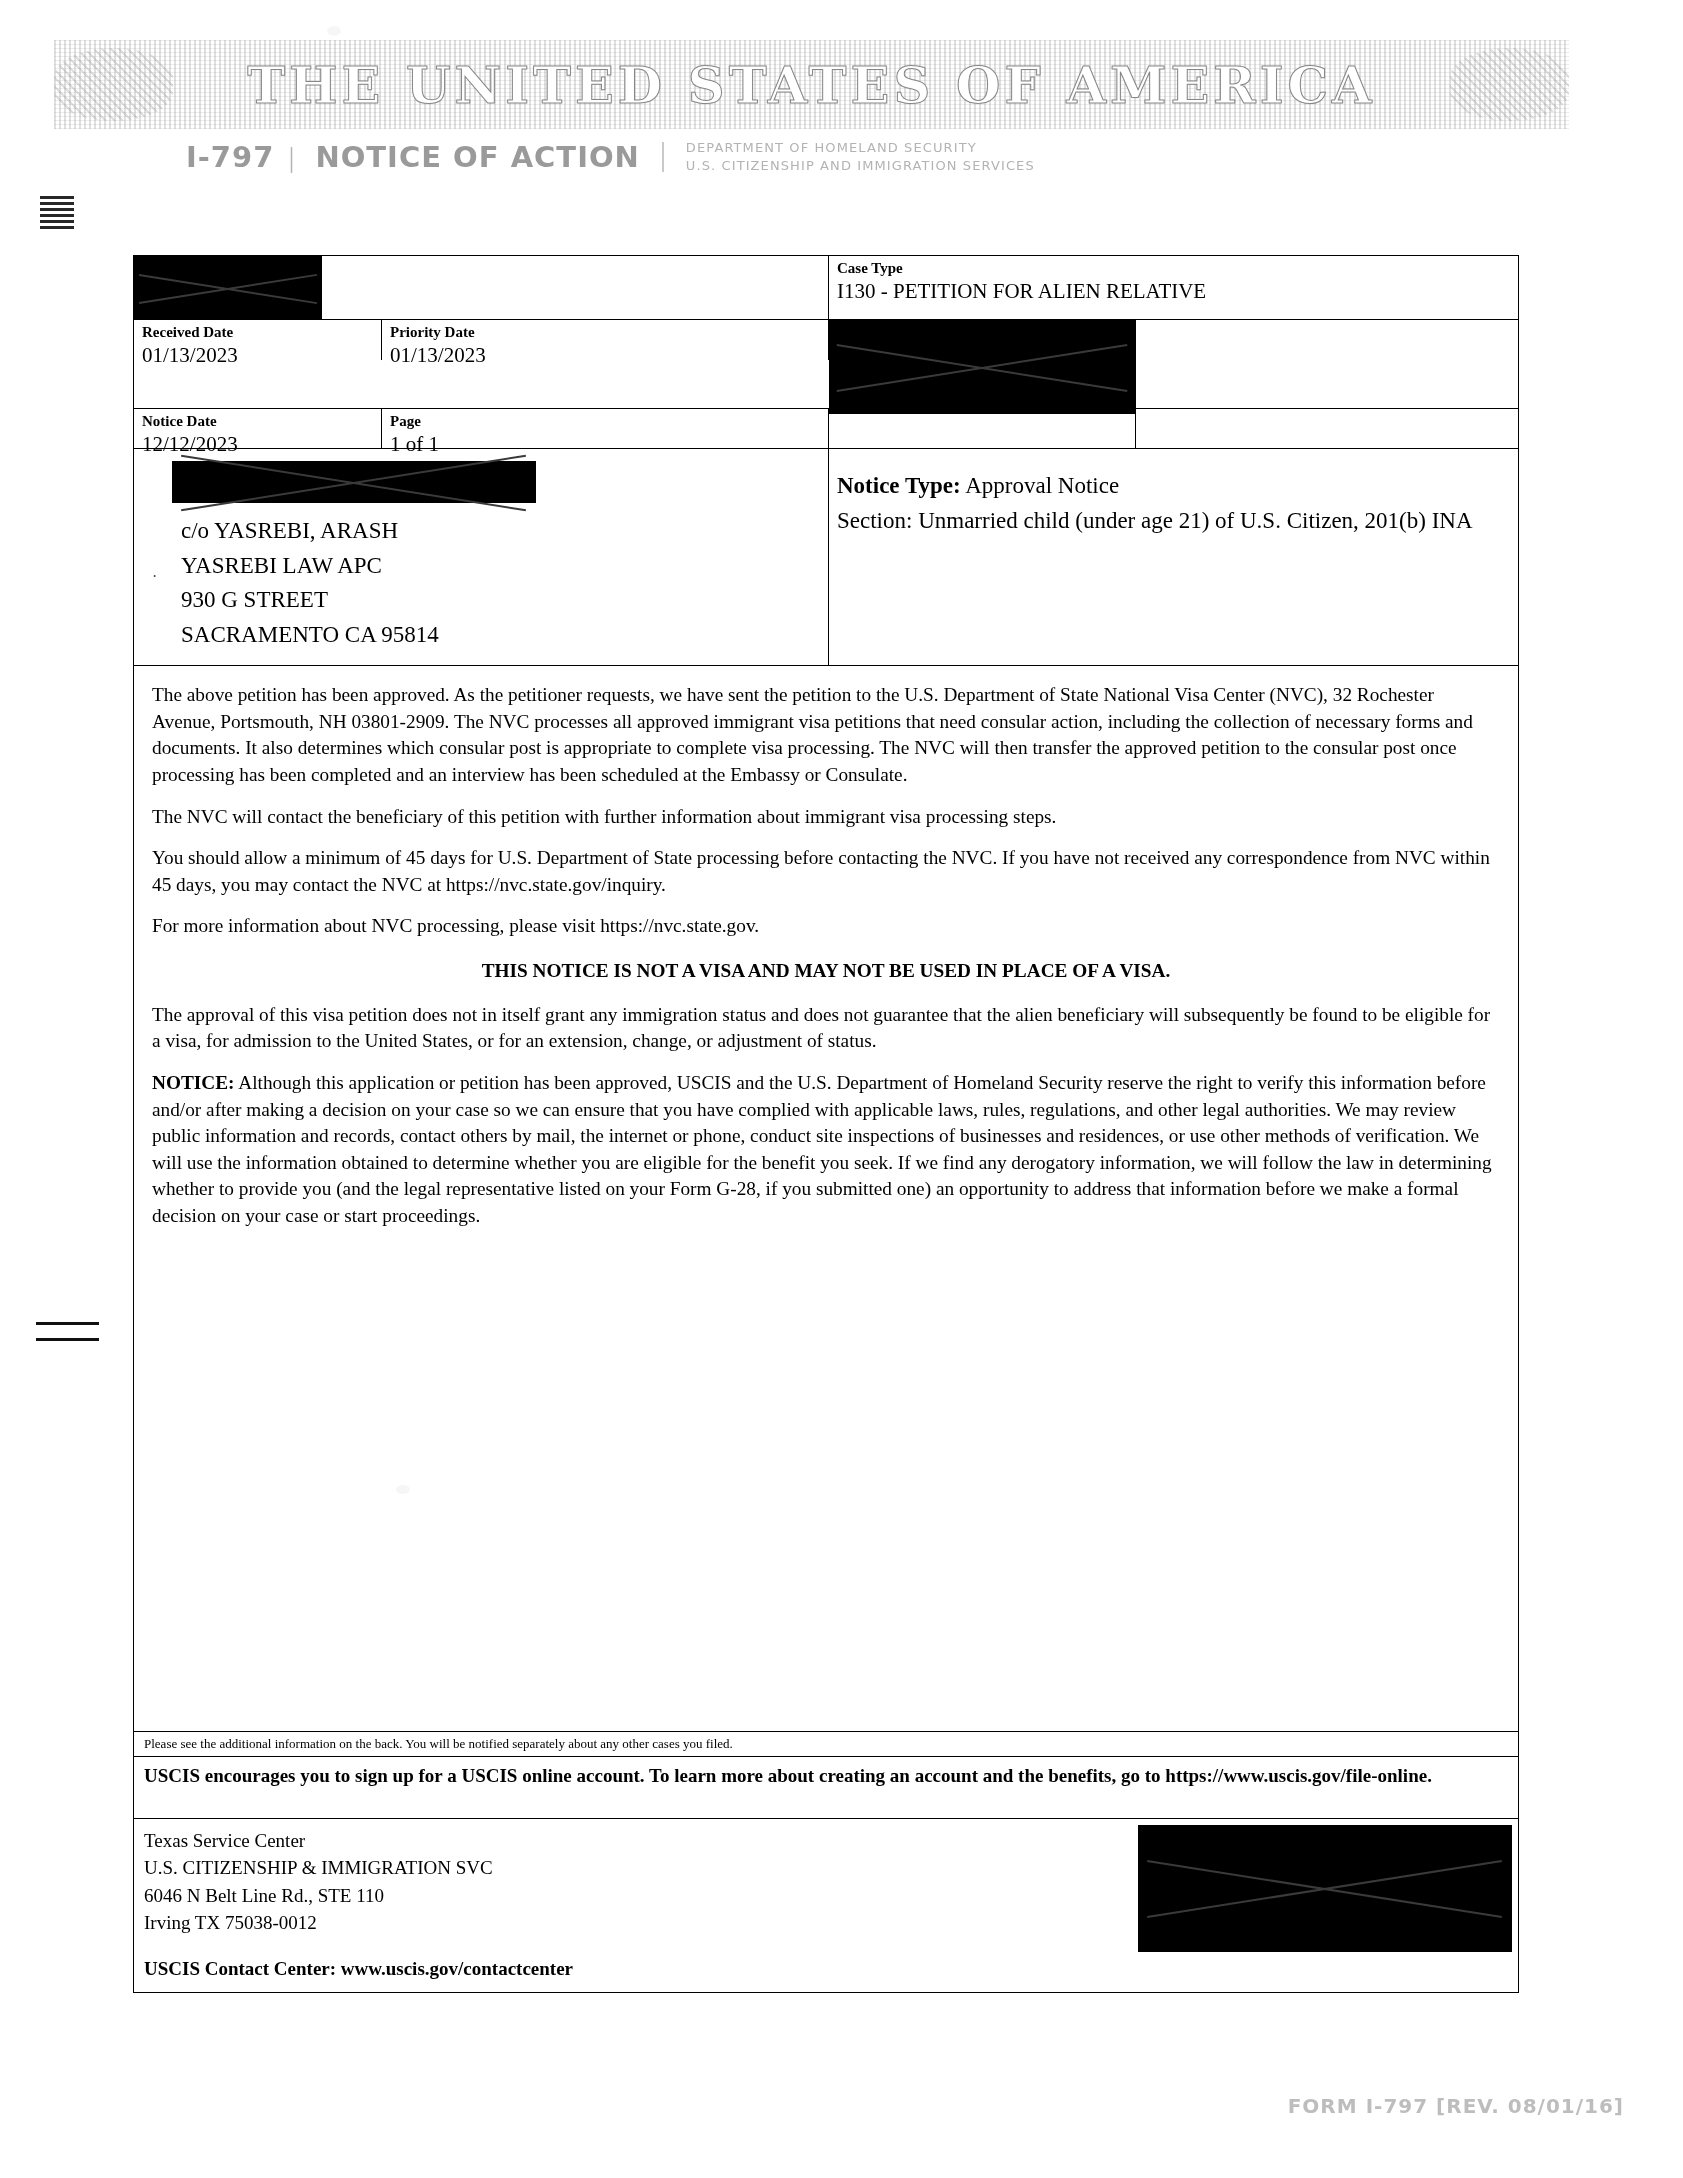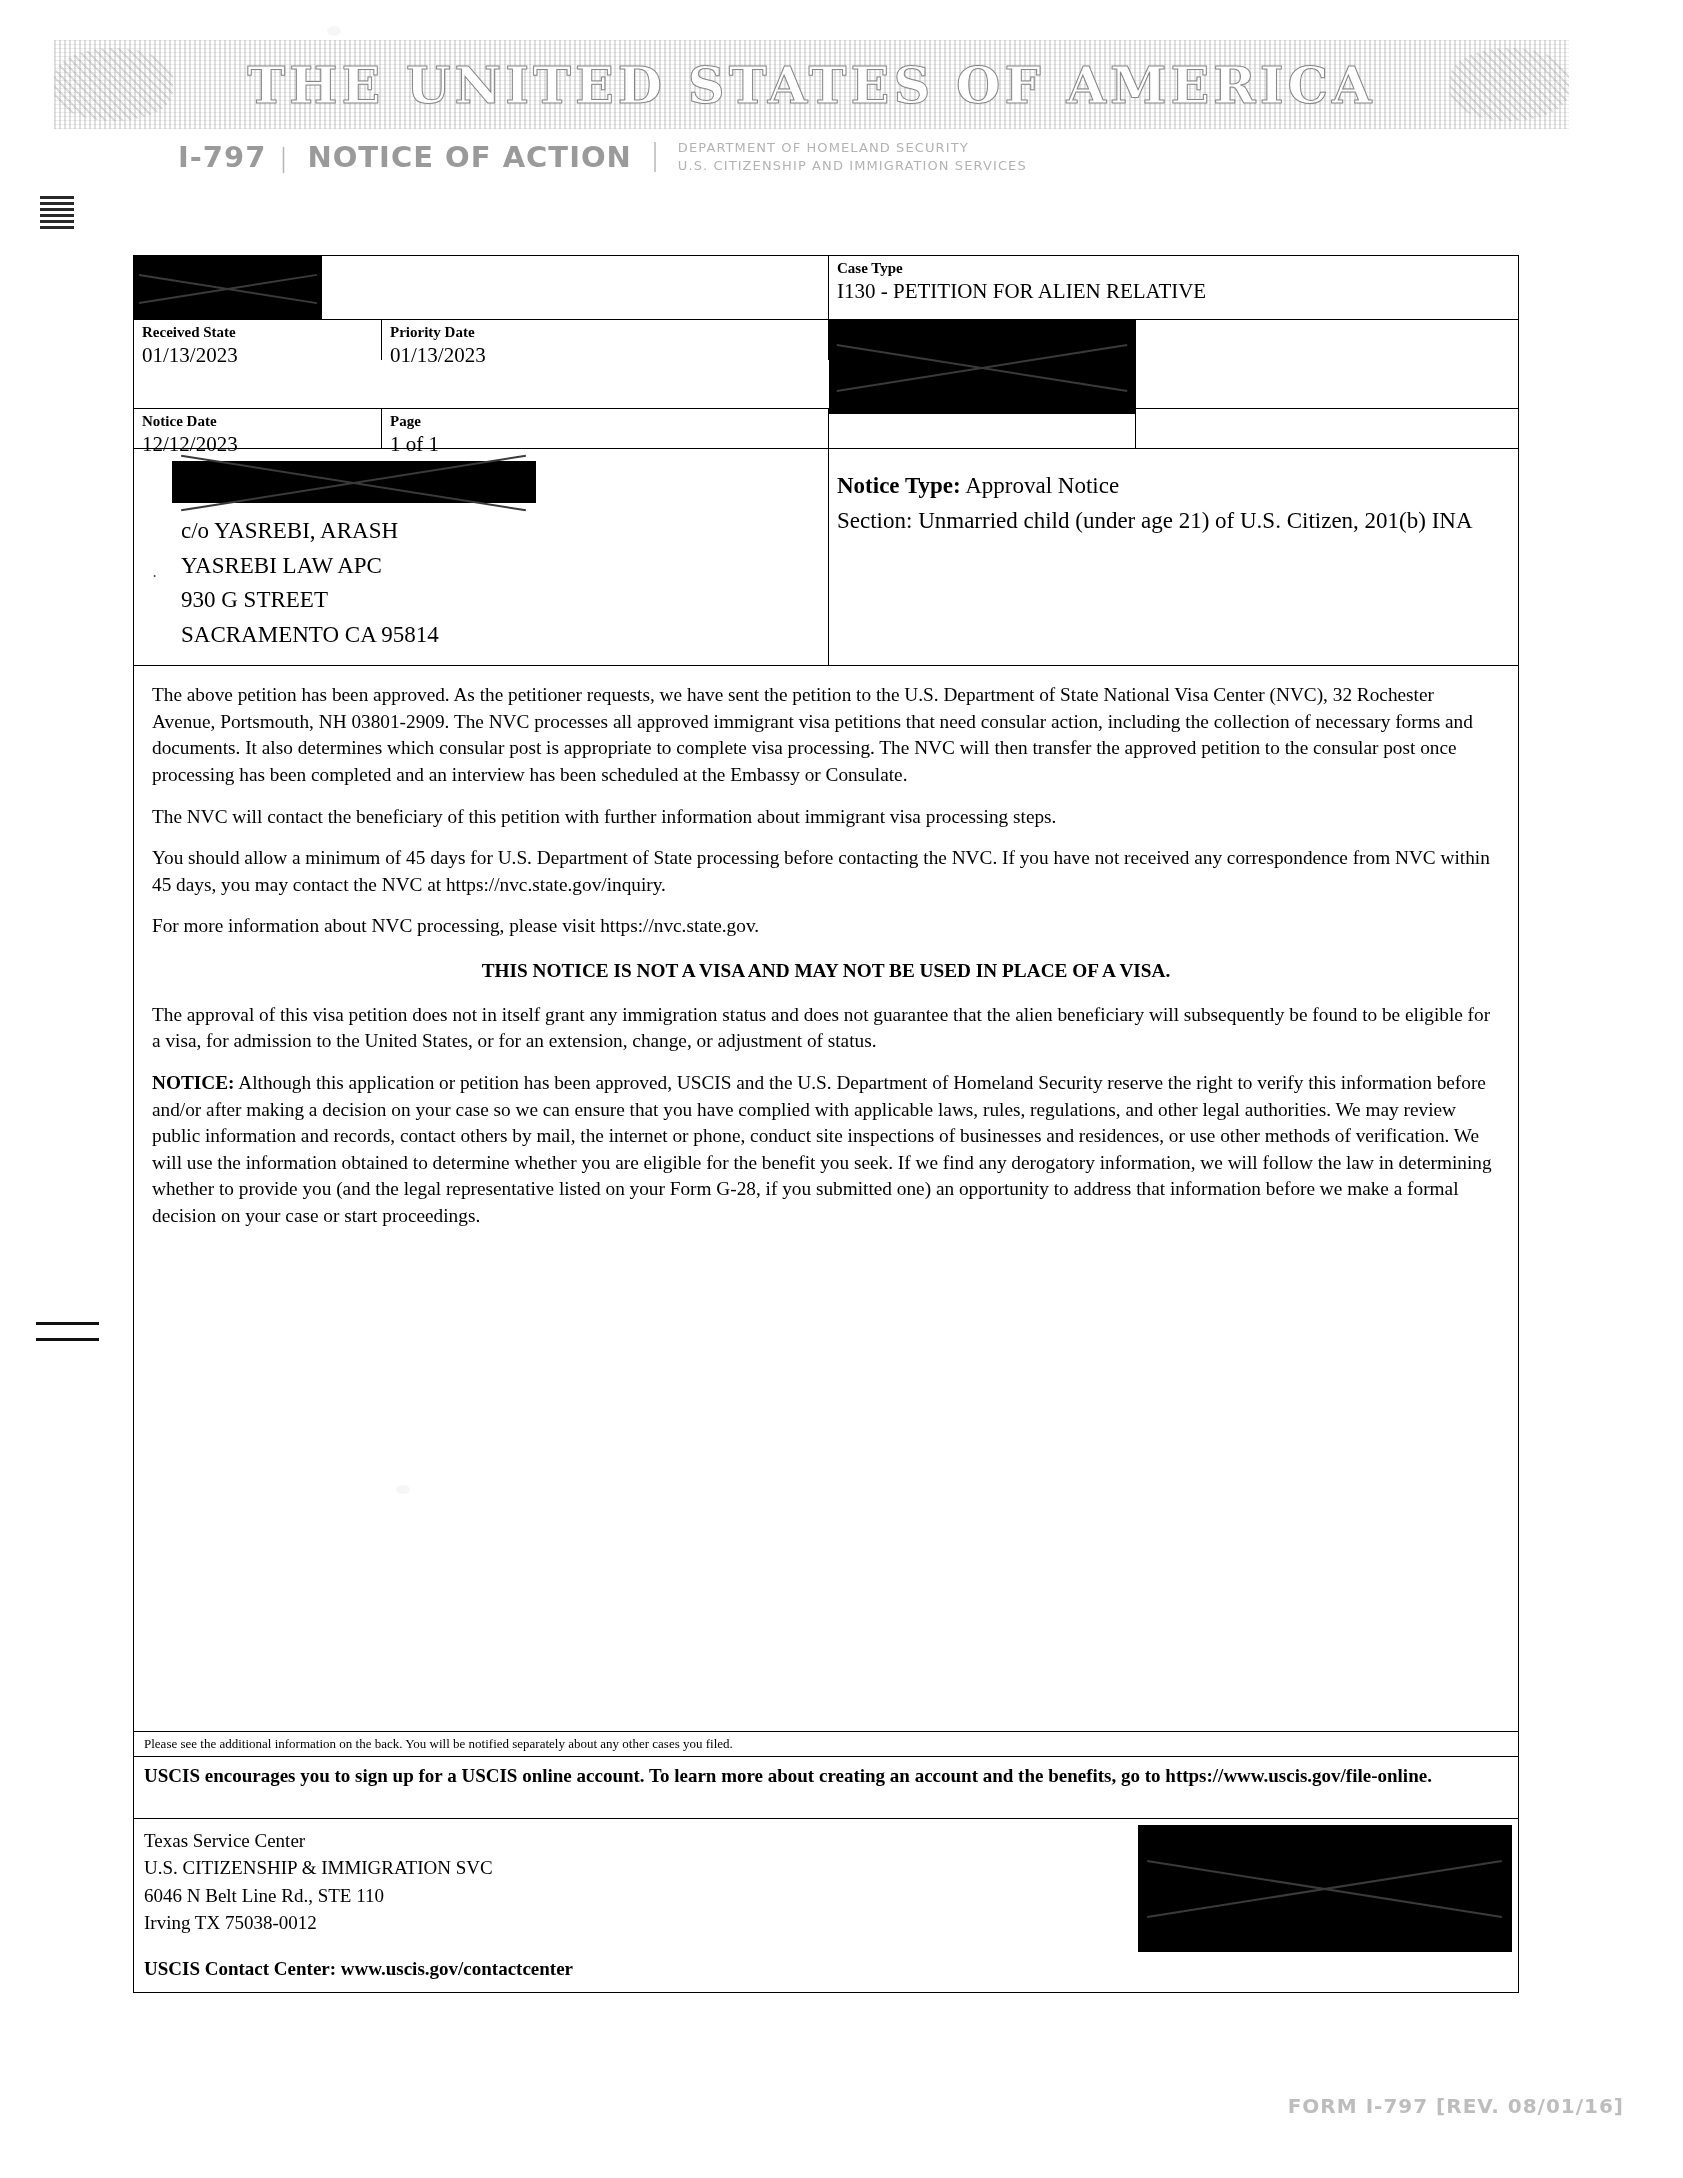--- a/index.html
+++ b/index.html
@@ -56,21 +56,21 @@
       repeating-linear-gradient(45deg, rgba(150,150,150,0.35) 0 2px, rgba(255,255,255,0) 2px 6px);
     border-radius: 50%/40%;
     opacity: .85;
   }
   .flourish-left { left: 0; }
   .flourish-right { right: 0; }
 
   .subhead {
     position: absolute;
     top: 139px;
-    left: 178px;
+    left: 186px;
     display: flex;
     align-items: center;
     gap: 14px;
     white-space: nowrap;
   }
   .subhead .s-form {
     font-family: "DejaVu Sans", sans-serif;
     font-weight: bold;
     font-size: 29px;
     letter-spacing: 1px;
@@ -315,21 +315,21 @@
     <div class="cell br redact" style="width:188px;"></div>
     <div class="cell br" style="width:507px;"></div>
     <div class="cell" style="flex:1;">
       <div class="lbl">Case Type</div>
       <div class="val">I130 - PETITION FOR ALIEN RELATIVE</div>
     </div>
   </div>
 
   <div class="row r2 bt">
     <div class="cell br" style="width:248px;">
-      <div class="lbl">Received State</div>
+      <div class="lbl">Received Date</div>
       <div class="val">01/13/2023</div>
     </div>
     <div class="cell br" style="width:447px;">
       <div class="lbl">Priority Date</div>
       <div class="val">01/13/2023</div>
     </div>
     <div class="cell br redact" style="width:307px; height:94px;"></div>
     <div class="cell" style="flex:1;"></div>
   </div>
 

